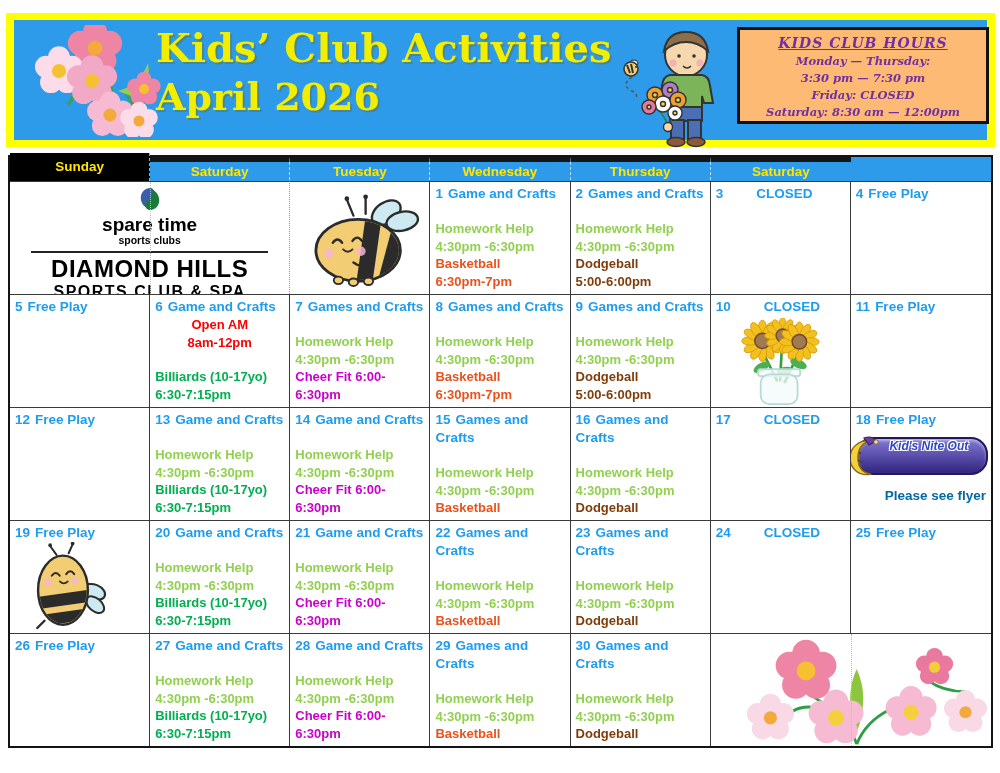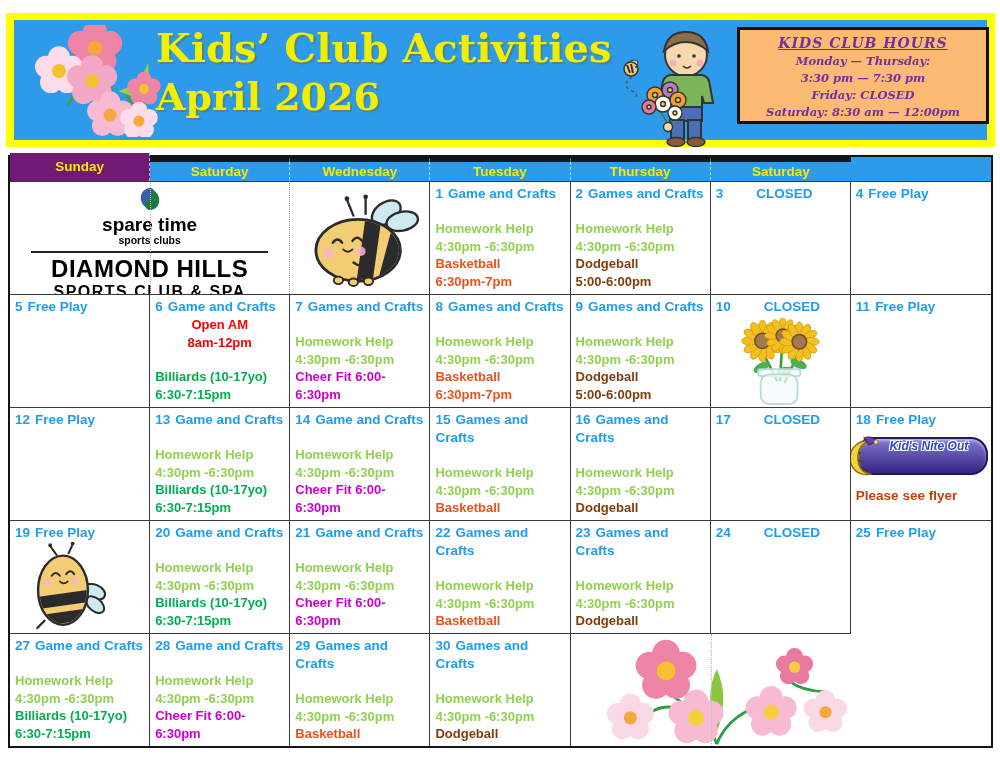--- a/index.html
+++ b/index.html
@@ -21,41 +21,41 @@
     border:3px solid #111;box-sizing:border-box;text-align:center;color:#7030a0;
     font-family:"DejaVu Serif",serif;font-style:italic;}
   .hours-heading{font-size:14px;font-weight:bold;text-decoration:underline;margin-top:5px;letter-spacing:1px;}
   .hours-line{font-size:11.5px;margin-top:3px;font-weight:bold;}
   
   .calendar{position:absolute;left:8px;top:155px;width:985px;border:2px solid #141414;box-sizing:border-box;background:#fff;}
   .cal-header{display:grid;grid-template-columns:repeat(7,1fr);height:24px;background:#2d9aea;position:relative;}
   .day-header{color:#ffe600;font-weight:bold;font-size:13.5px;text-align:center;
     border-right:1px dashed rgba(255,255,255,.65);border-top:5px solid #151515;
     box-sizing:border-box;line-height:19px;}
-  .day-header.first{border-top:none;position:relative;top:-4px;height:28px;line-height:27px;background:#701a75;z-index:2;}
+  .day-header.first{border-top:none;position:relative;top:-4px;height:28px;line-height:27px;background:#000000;z-index:2;}
   .day-header:last-child{border-right:none;}
   .cal-grid{display:grid;grid-template-columns:repeat(7,1fr);grid-auto-rows:113px;}
   .cal-cell{border-right:1.4px solid #3a3a3a;border-top:1.4px solid #3a3a3a;box-sizing:border-box;
     padding:3px 5px;overflow:hidden;position:relative;font-weight:bold;font-size:13px;color:#222;}
   .cal-cell.last-col{border-right:none;}
   .cal-cell.dotted-right{border-right:1px dotted #9a9a9a;}
   .cal-cell.span2::after{content:'';position:absolute;top:0;bottom:0;left:50%;border-left:1px dotted #bdbdbd;}
   .cell-head{color:#1f9cee;font-size:13.5px;line-height:18px;}
   .day-num{margin-right:5px;}
   .cell-head.closed .day-title{margin-left:28px;}
   .cal-line{line-height:17.5px;min-height:17px;}
   .c-gap{height:15px;}
   .c-green{color:#92d050;}
   .c-dgreen{color:#00b050;}
   .c-red{color:#fe0000;}
   .c-center{text-align:center;}
   .c-magenta{color:#cc00cc;}
   .c-orange{color:#e8531c;}
   .c-brown{color:#7f3d0b;}
-  .flyer-note{color:#c2410c;text-align:left;margin-top:13px;font-size:13.5px;}
+  .flyer-note{color:#0369a1;text-align:right;margin-top:13px;font-size:13.5px;}
   
   .club-logo{text-align:center;color:#000;padding-top:1px;}
   .st-brand{font-size:19px;font-weight:bold;line-height:20px;}
   .st-sub{font-size:10.5px;font-weight:bold;line-height:11px;}
   .logo-rule{border:none;border-top:2px solid #222;width:88%;margin:5px auto 3px;}
   .dh-name{font-size:24px;font-weight:900;letter-spacing:.5px;line-height:26px;}
   .dh-tag{font-size:16px;font-weight:800;letter-spacing:1.5px;line-height:19px;}
   
   .kno{width:128px;height:34px;border-radius:17px;background:linear-gradient(180deg,#8279d6,#31247e);
     border:2px solid #23185e;display:flex;margin:8px auto 0;position:relative;
@@ -165,22 +165,22 @@
     <div class="hours-line">3:30 pm — 7:30 pm</div>
     <div class="hours-line">Friday: CLOSED</div>
     <div class="hours-line">Saturday: 8:30 am — 12:00pm</div>
   </div>
 </div>
 
 <div class="calendar">
   <div class="cal-header" id="cal-header">
       <div class="day-header first">Sunday</div>
       <div class="day-header">Saturday</div>
+      <div class="day-header">Tuesday</div>
       <div class="day-header">Wednesday</div>
-      <div class="day-header">Tuesday</div>
       <div class="day-header">Thursday</div>
       <div class="day-header">Saturday</div>
     </div>
   <div class="cal-grid" id="cal-grid">
       <div class="cal-cell span2 dotted-right" style="grid-column: span 2;">
         <div id="club-logo-block" class="club-logo">
     <svg width="24" height="26" viewBox="0 0 26 28">
       <path d="M14 2 C7 2 3 7 3 13 c0 7 6 11 10 13 c-4 -6 -3 -10 2 -13 c5 -3 4 -9 -1 -11 Z" fill="#3c5da8"></path>
       <path d="M12 26 c7 0 11 -5 11 -11 c0 -7 -6 -11 -10 -13 c4 6 3 10 -2 13 c-5 3 -4 9 1 11 Z" fill="#1e7a3c"></path>
     </svg>
@@ -426,20 +426,23 @@
         <div class="cal-line c-green">Homework Help</div>
         <div class="cal-line c-green">4:30pm -6:30pm</div>
         <div class="cal-line c-brown">Dodgeball</div>
         <div class="cal-line c-brown">5:00-6:00pm</div>
       </div>
       <div class="cal-cell">
         <div class="cell-head closed"><span class="day-num">24</span><span class="day-title">CLOSED</span></div>
       </div>
       <div class="cal-cell last-col">
         <div class="cell-head"><span class="day-num">25</span><span class="day-title">Free Play</span></div>
+      </div>
+      <div class="cal-cell">
+        <div class="cell-head"><span class="day-num">26</span><span class="day-title">Free Play</span></div>
       </div>
       <div class="cal-cell">
         <div class="cell-head"><span class="day-num">27</span><span class="day-title">Game and Crafts</span></div>
         <div class="cal-line c-gap"></div>
         <div class="cal-line c-green">Homework Help</div>
         <div class="cal-line c-green">4:30pm -6:30pm</div>
         <div class="cal-line c-dgreen">Billiards (10-17yo)</div>
         <div class="cal-line c-dgreen">6:30-7:15pm</div>
       </div>
       <div class="cal-cell">

